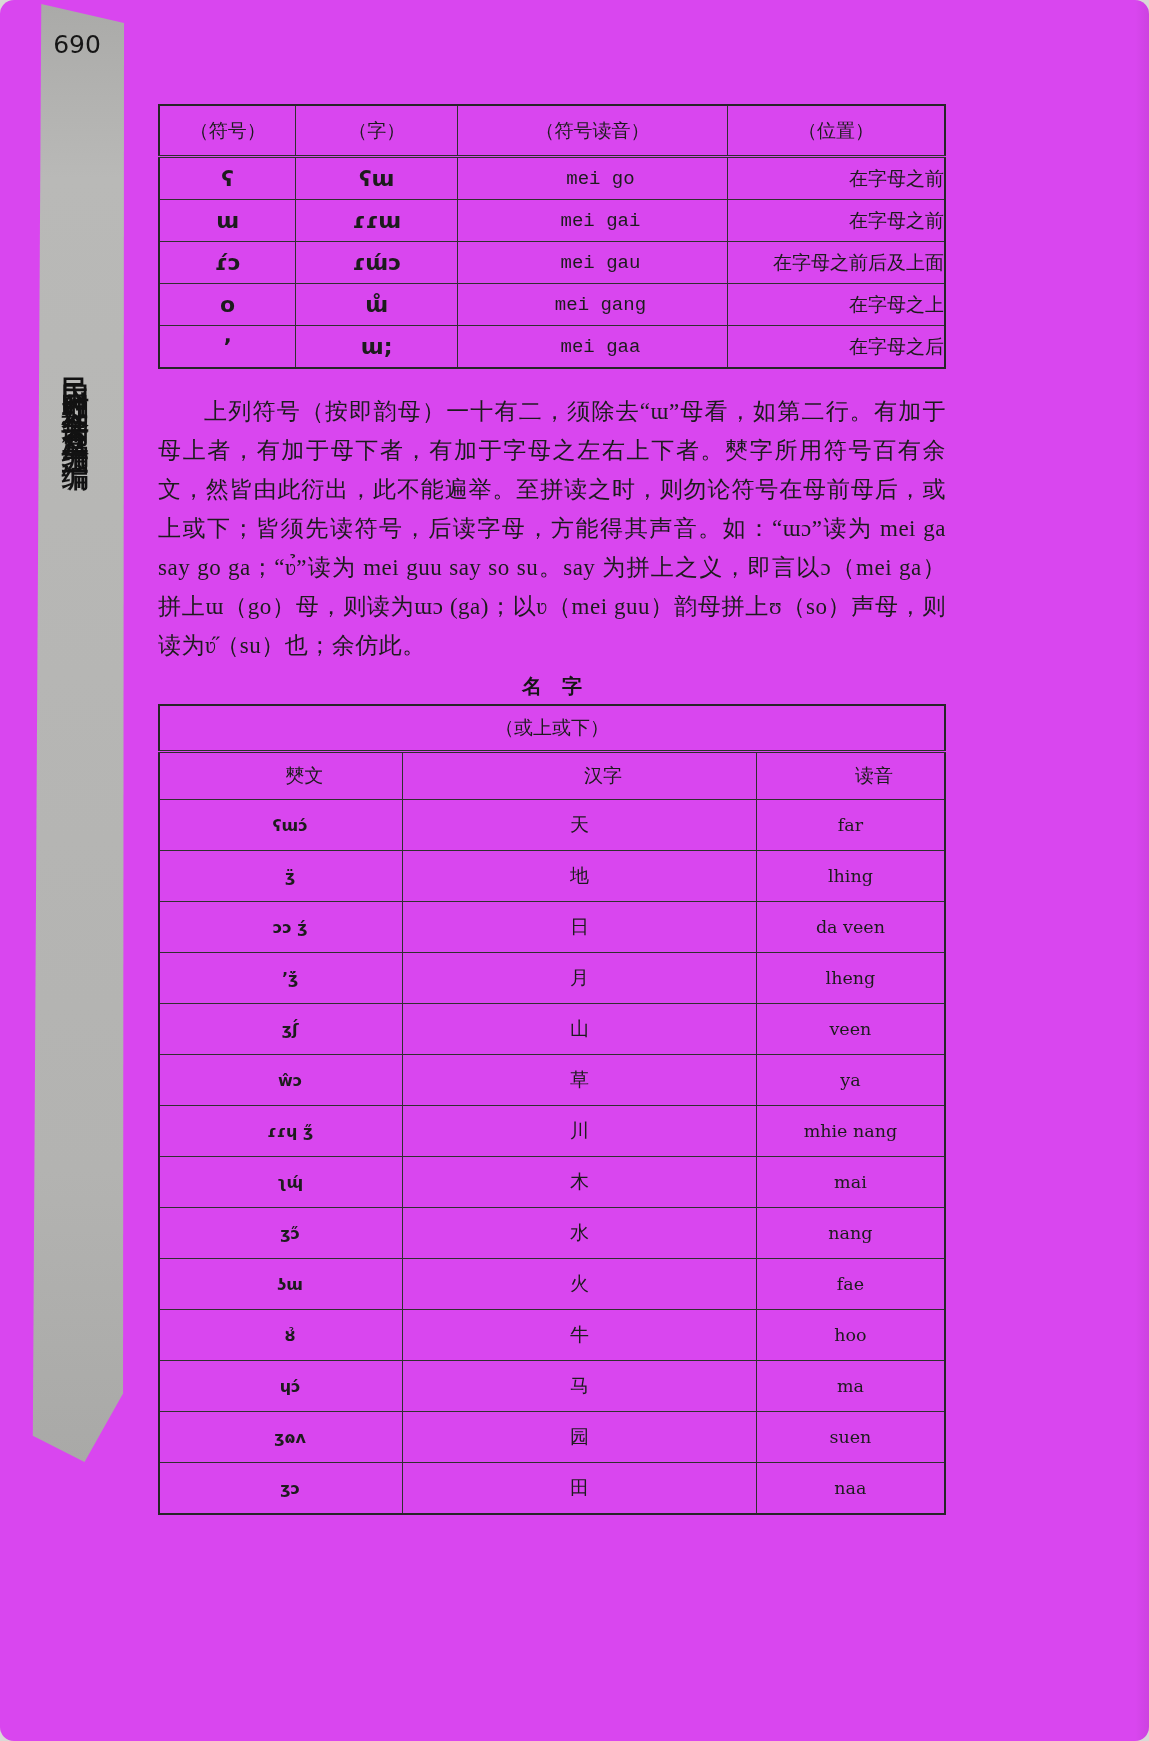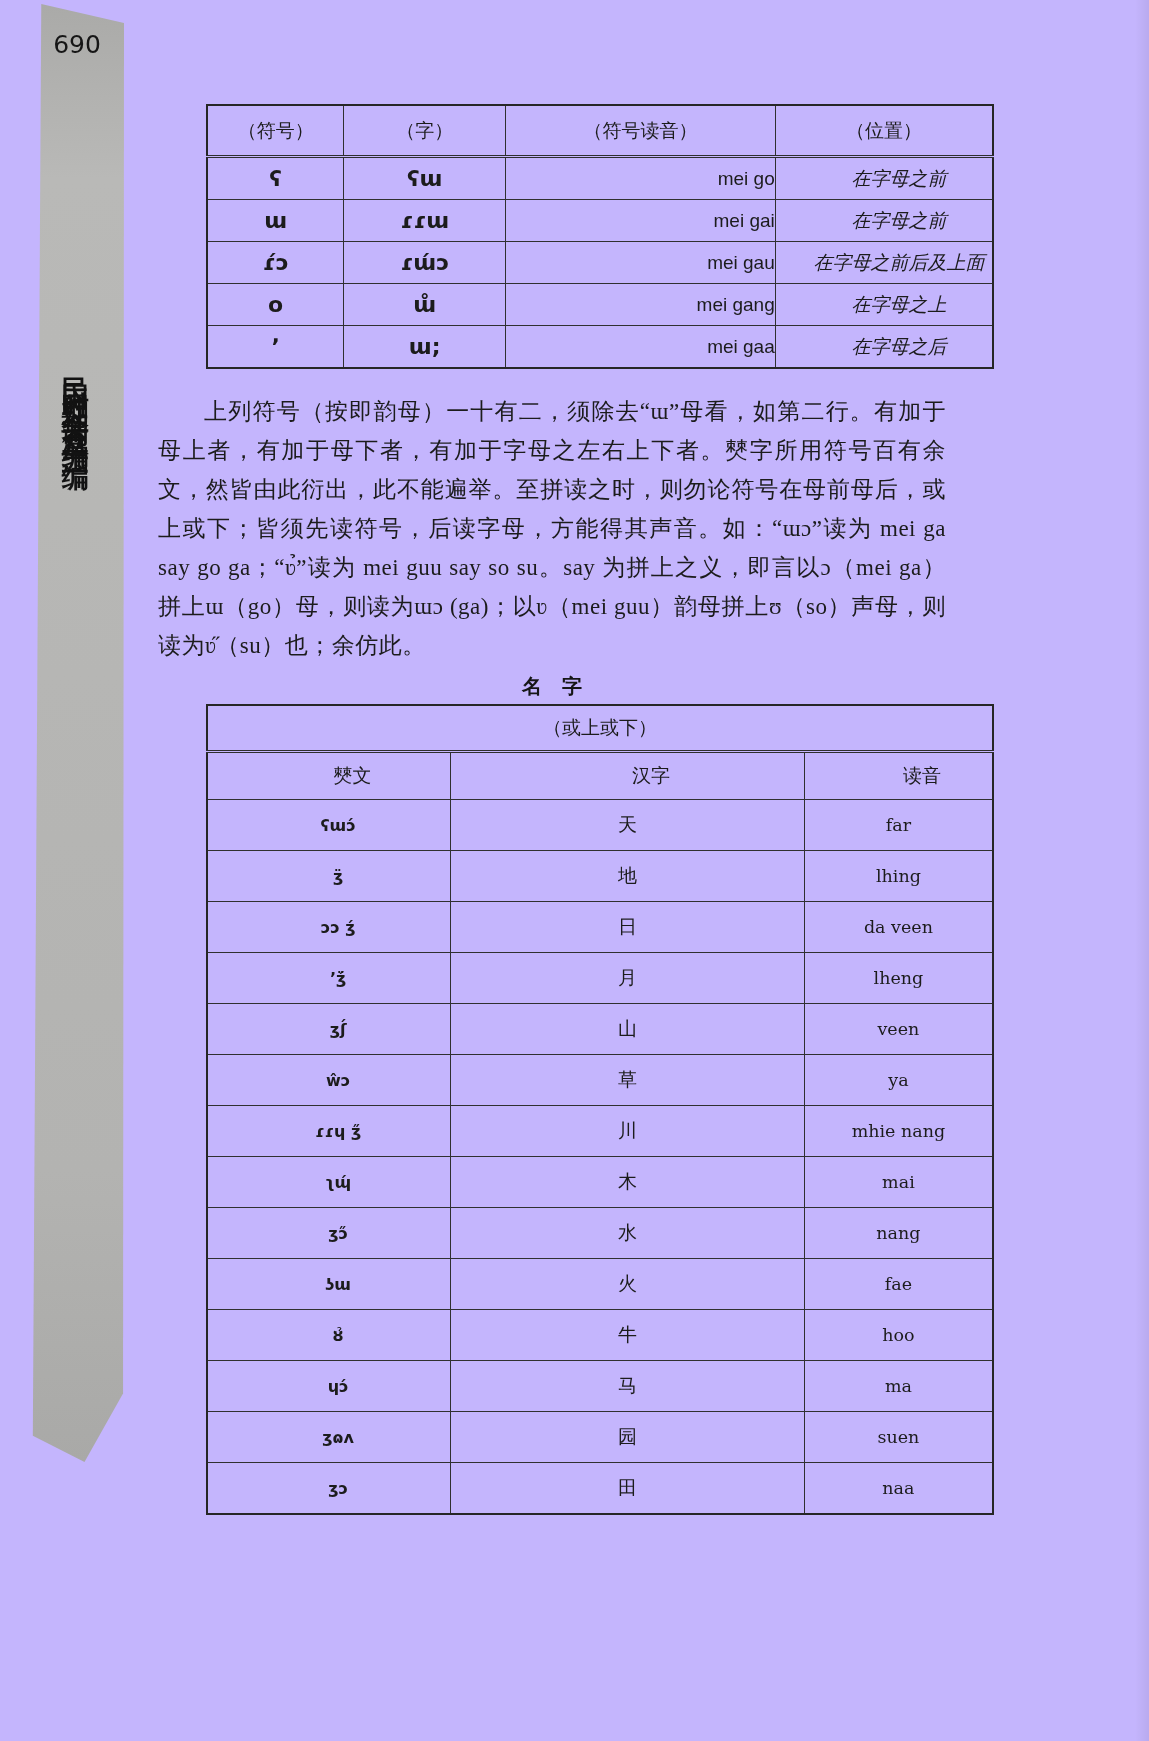--- a/index.html
+++ b/index.html
@@ -1,42 +1,42 @@
 <!DOCTYPE html>
 <html><head>
 <meta charset="utf-8">
 <style>
   html,body{margin:0;padding:0;background:#d9d9d6;}
-  .page{position:relative;width:1149px;height:1741px;margin:0 auto;background:#c4b5fd;
-        font-family:"DejaVu Serif","Liberation Serif",serif;color:#1c1c1c;overflow:hidden;}
+  .page{position:relative;width:1149px;height:1741px;margin:0 auto;background:#d946ef;
+        font-family:"DejaVu Serif","Liberation Serif",serif;color:#1c1c1c;overflow:hidden;border-radius:14px;}
   .page::after{content:"";position:absolute;top:0;right:0;width:14px;height:100%;
         background:linear-gradient(90deg,rgba(0,0,0,0),rgba(0,0,0,0.06));}
 
   
   .sidebar{position:absolute;left:30px;top:4px;width:94px;height:1458px;
         background:linear-gradient(180deg,#aaaaa8,#b9b9b7 12%,#b3b3b1 80%,#a9a9a7);
         clip-path:polygon(12% 0,100% 1.3%,99% 95.3%,58% 100%,3% 98.2%);}
   .page-num{position:absolute;top:26px;left:0;width:100%;text-align:center;
         font-family:"DejaVu Sans","Liberation Sans",sans-serif;font-size:25px;color:#161616;}
   .series{position:absolute;top:352px;left:50%;transform:translateX(-55%);
         writing-mode:vertical-rl;text-orientation:mixed;
         font-family:"DejaVu Sans","Liberation Sans",sans-serif;font-weight:bold;
         font-size:27px;letter-spacing:7px;color:#121212;}
 
   .content{position:absolute;left:158px;top:104px;width:788px;}
 
-  table.tbl{border-collapse:collapse;width:100%;table-layout:fixed;border:2px solid #262626;margin-left:48px;}
+  table.tbl{border-collapse:collapse;width:100%;table-layout:fixed;border:2px solid #262626;}
   .tbl th,.tbl td{border:1px solid #303030;text-align:center;vertical-align:middle;
         font-size:19px;font-weight:normal;padding:0;overflow:hidden;}
   .symbol-tbl th{height:49px;}
   .symbol-tbl td{height:41px;}
   .symbol-tbl thead th{border-bottom:3px double #2e2e2e;}
   td.glyph{font-family:"DejaVu Sans","Liberation Sans",sans-serif;font-weight:bold;font-size:22px;}
-  td.reading{text-align:right;padding-left:16px;font-family:Liberation Sans, sans-serif;}
-  td.pos{text-align:center;padding-left:30px;font-style:italic;}
+  td.reading{text-align:center;padding-left:16px;font-family:Liberation Mono, monospace;}
+  td.pos{text-align:right;padding-left:30px;}
 
   .para{margin:23px 0 6px;font-size:23px;line-height:39px;text-align:justify;
         text-indent:2em;letter-spacing:0.5px;font-family:Liberation Serif, serif;}
 
   .names-title{text-align:center;font-size:20px;font-weight:bold;margin:8px 0 4px;
         font-family:"DejaVu Sans","Liberation Sans",sans-serif;color:#161616;}
 
   .names-tbl tr.caption-row th{height:44px;border-bottom:3px double #2e2e2e;}
   .names-tbl tr.head-row th{height:46px;padding-left:47px;}
   .names-tbl td{height:50px;}

